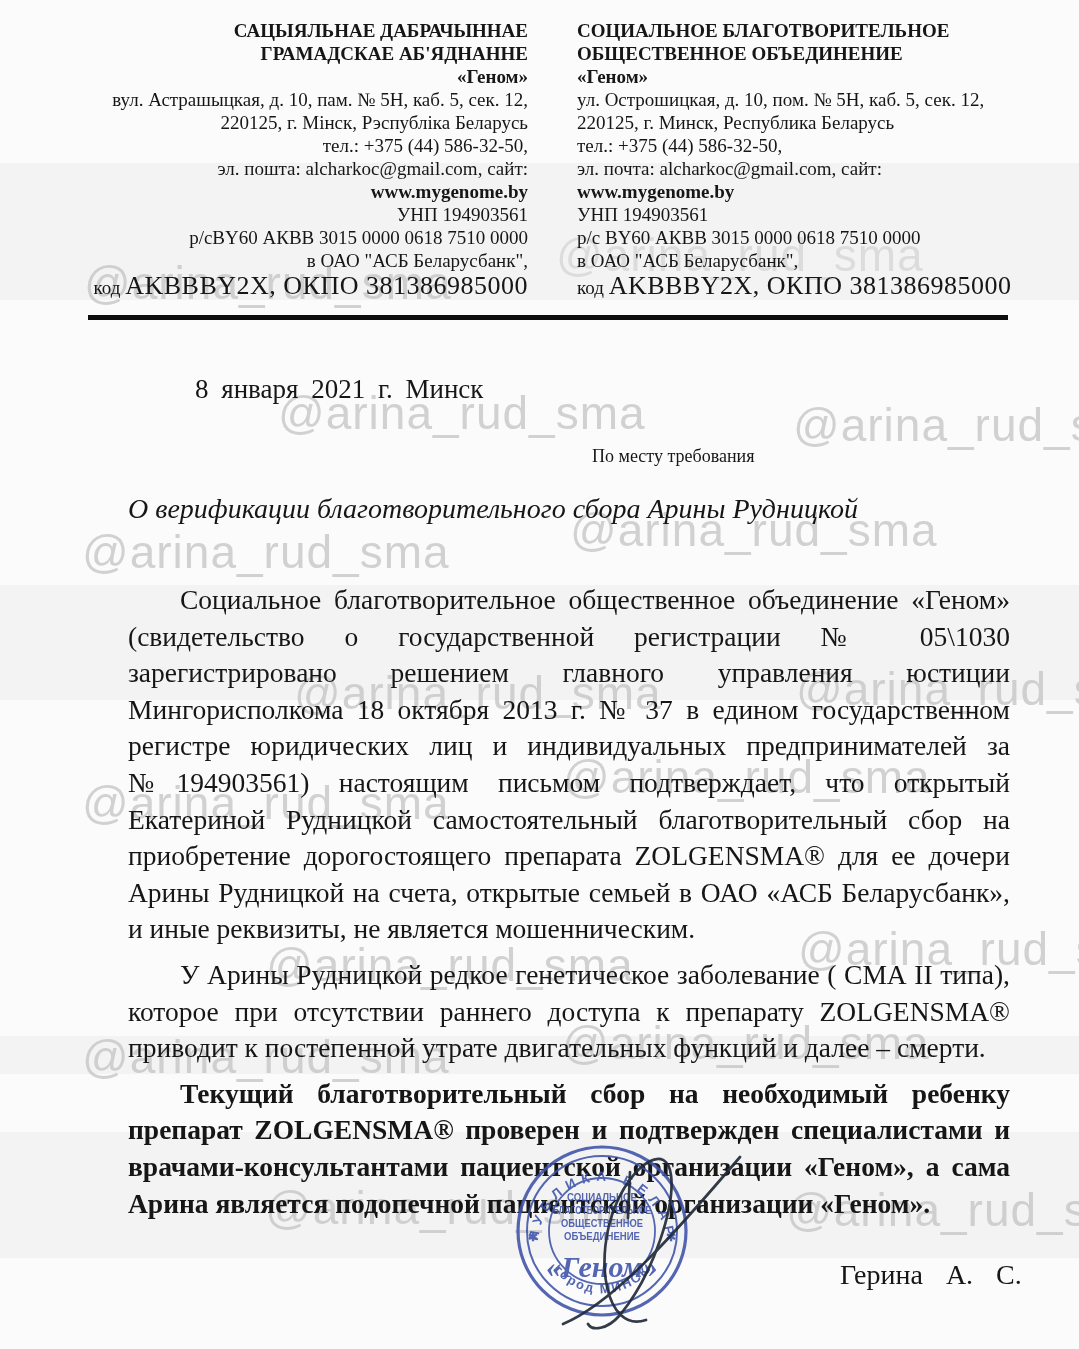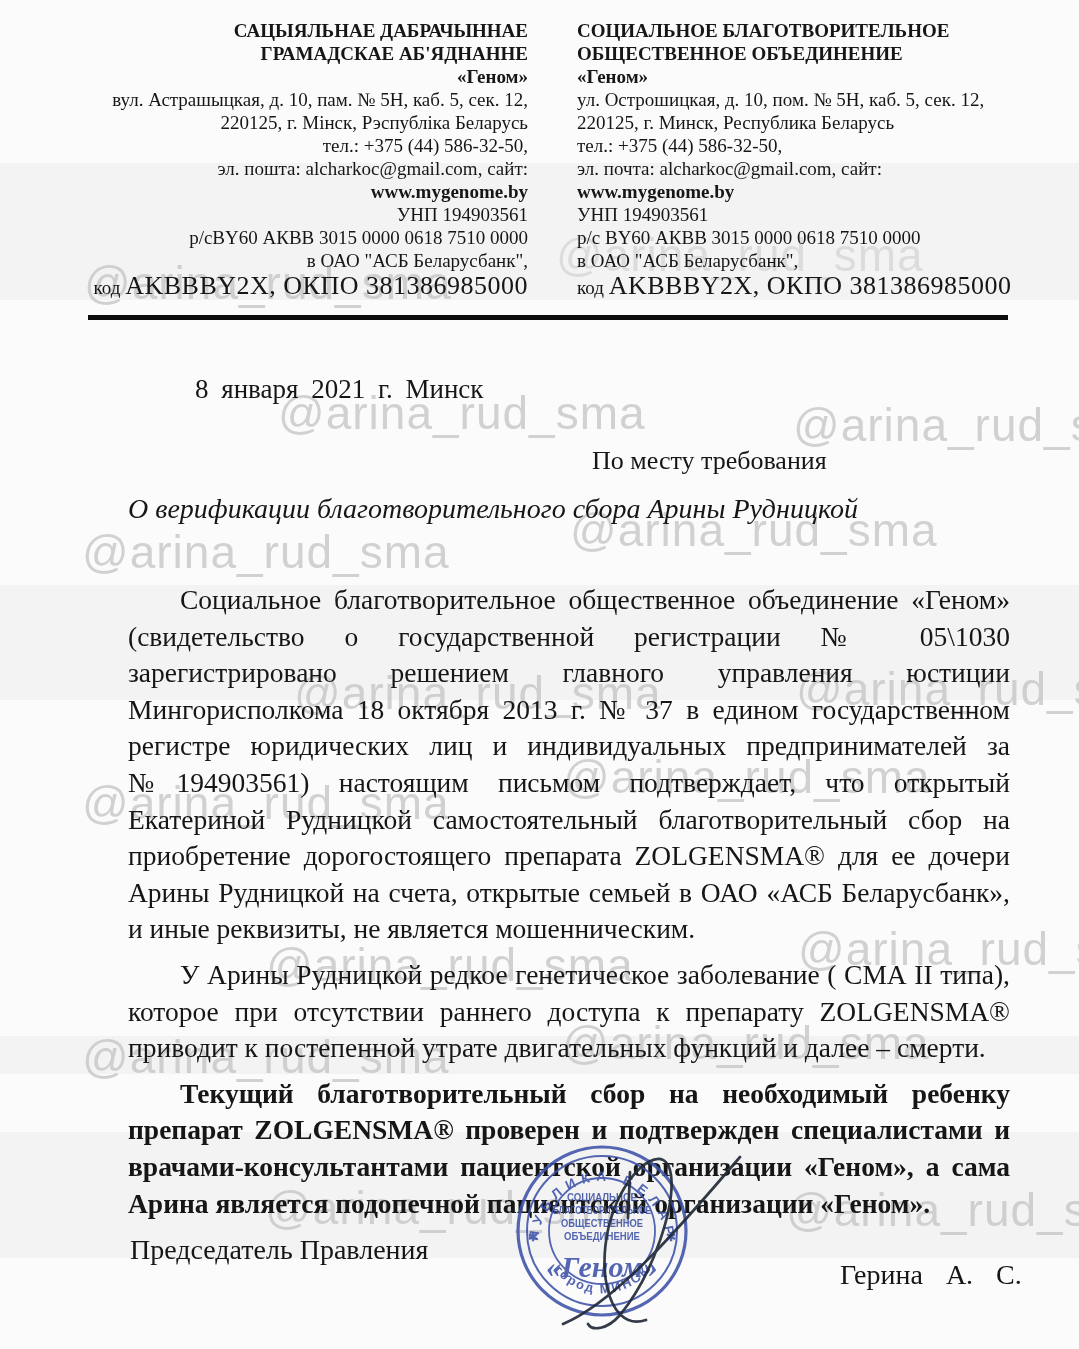--- a/index.html
+++ b/index.html
@@ -18,21 +18,21 @@
   .hdrcol { position:absolute; top:19px; width:440px; font-size:19px; line-height:23px; z-index:2; }
   .hdrcol .ln { white-space:nowrap; }
   .hdrcol .b { font-weight:bold; }
   .hdr-left  { left:88px;  text-align:right; }
   .hdr-right { left:577px; text-align:left; }
   .code-line { margin-top:2px; white-space:nowrap; }
   .code-small { font-size:19px;margin-top:17px; }
   .code-big { font-size:26px; letter-spacing:.5px; }
   .rule { position:absolute; left:88px; top:315px; width:920px; height:5px; background:#0d0d0d; z-index:2; }
   .date { position:absolute; left:195px; top:374px; font-size:27px; word-spacing:6px; z-index:2; }
-  .recipient { position:absolute; left:592px; top:446px; font-size:26px; z-index:2; }
+  .recipient { position:absolute; left:592px; top:446px; font-size:18px; z-index:2; }
   .subject { position:absolute; left:128px; top:493px; font-size:28px; font-style:italic; z-index:2; white-space:nowrap; }
   .bodytext { position:absolute; left:128px; top:578px; width:882px; z-index:2;
               font-size:27.5px; line-height:36.6px; text-align:justify; }
   .bodytext p { margin:4px 0 9px 0; text-indent:52px; }
   .bodytext p.bold { font-weight:bold; }
   .closing { position:absolute; left:130px; top:1231px; font-size:28px; line-height:37px; z-index:2; }
   .signer { position:absolute; left:840px; top:1259px; font-size:28px; word-spacing:16px; z-index:4; }
   .stamp { position:absolute; left:504px; top:1133px; z-index:3; opacity:.88; }
   .signature-svg { position:absolute; left:0; top:0; z-index:4; pointer-events:none; }
 </style>
@@ -99,21 +99,20 @@
   <div class="recipient">По месту требования</div>
   <div class="subject">О верификации благотворительного сбора Арины Рудницкой</div>
 
   <div class="bodytext">
     <p>Социальное благотворительное общественное объединение «Геном» (свидетельство о государственной регистрации № 05\1030 зарегистрировано решением главного управления юстиции Мингорисполкома 18 октября 2013 г. № 37 в едином государственном регистре юридических лиц и индивидуальных предпринимателей за №194903561) настоящим письмом подтверждает, что открытый Екатериной Рудницкой самостоятельный благотворительный сбор на приобретение дорогостоящего препарата ZOLGENSMA® для ее дочери Арины Рудницкой на счета, открытые семьей в ОАО «АСБ Беларусбанк», и иные реквизиты, не является мошенническим.</p>
     <p>У Арины Рудницкой редкое генетическое заболевание ( СМА II типа), которое при отсутствии раннего доступа к препарату ZOLGENSMA® приводит к постепенной утрате двигательных функций и далее – смерти.</p>
     <p class="bold">Текущий благотворительный сбор на необходимый ребенку препарат ZOLGENSMA® проверен и подтвержден специалистами и врачами-консультантами пациентской организации «Геном», а сама Арина является подопечной пациентской организации «Геном».</p>
   </div>
 
   <div class="closing">
-    <div>Председатель Правления</div>
   </div>
 
   <div class="signer">Герина А. С.</div>
 
   <svg class="stamp" width="196" height="196" viewBox="-98 -98 196 196">
     <g fill="none" stroke="#3d52a8">
       <circle cx="0" cy="0" r="84" stroke-width="3.2"></circle>
       <circle cx="0" cy="0" r="75" stroke-width="2"></circle>
       <circle cx="0" cy="0" r="53" stroke-width="1.8"></circle>
     </g>

